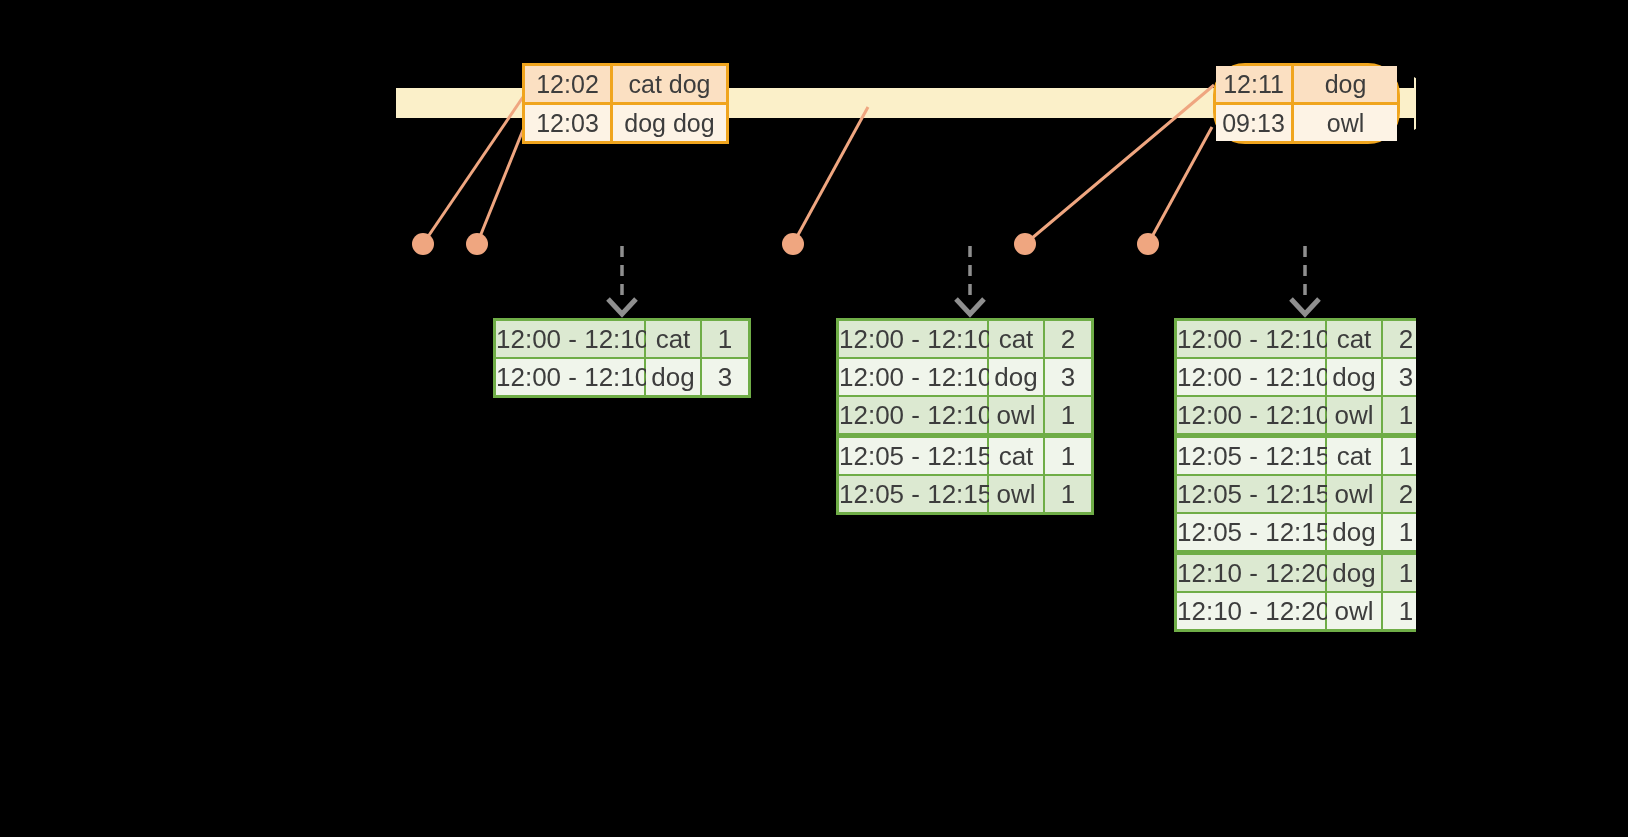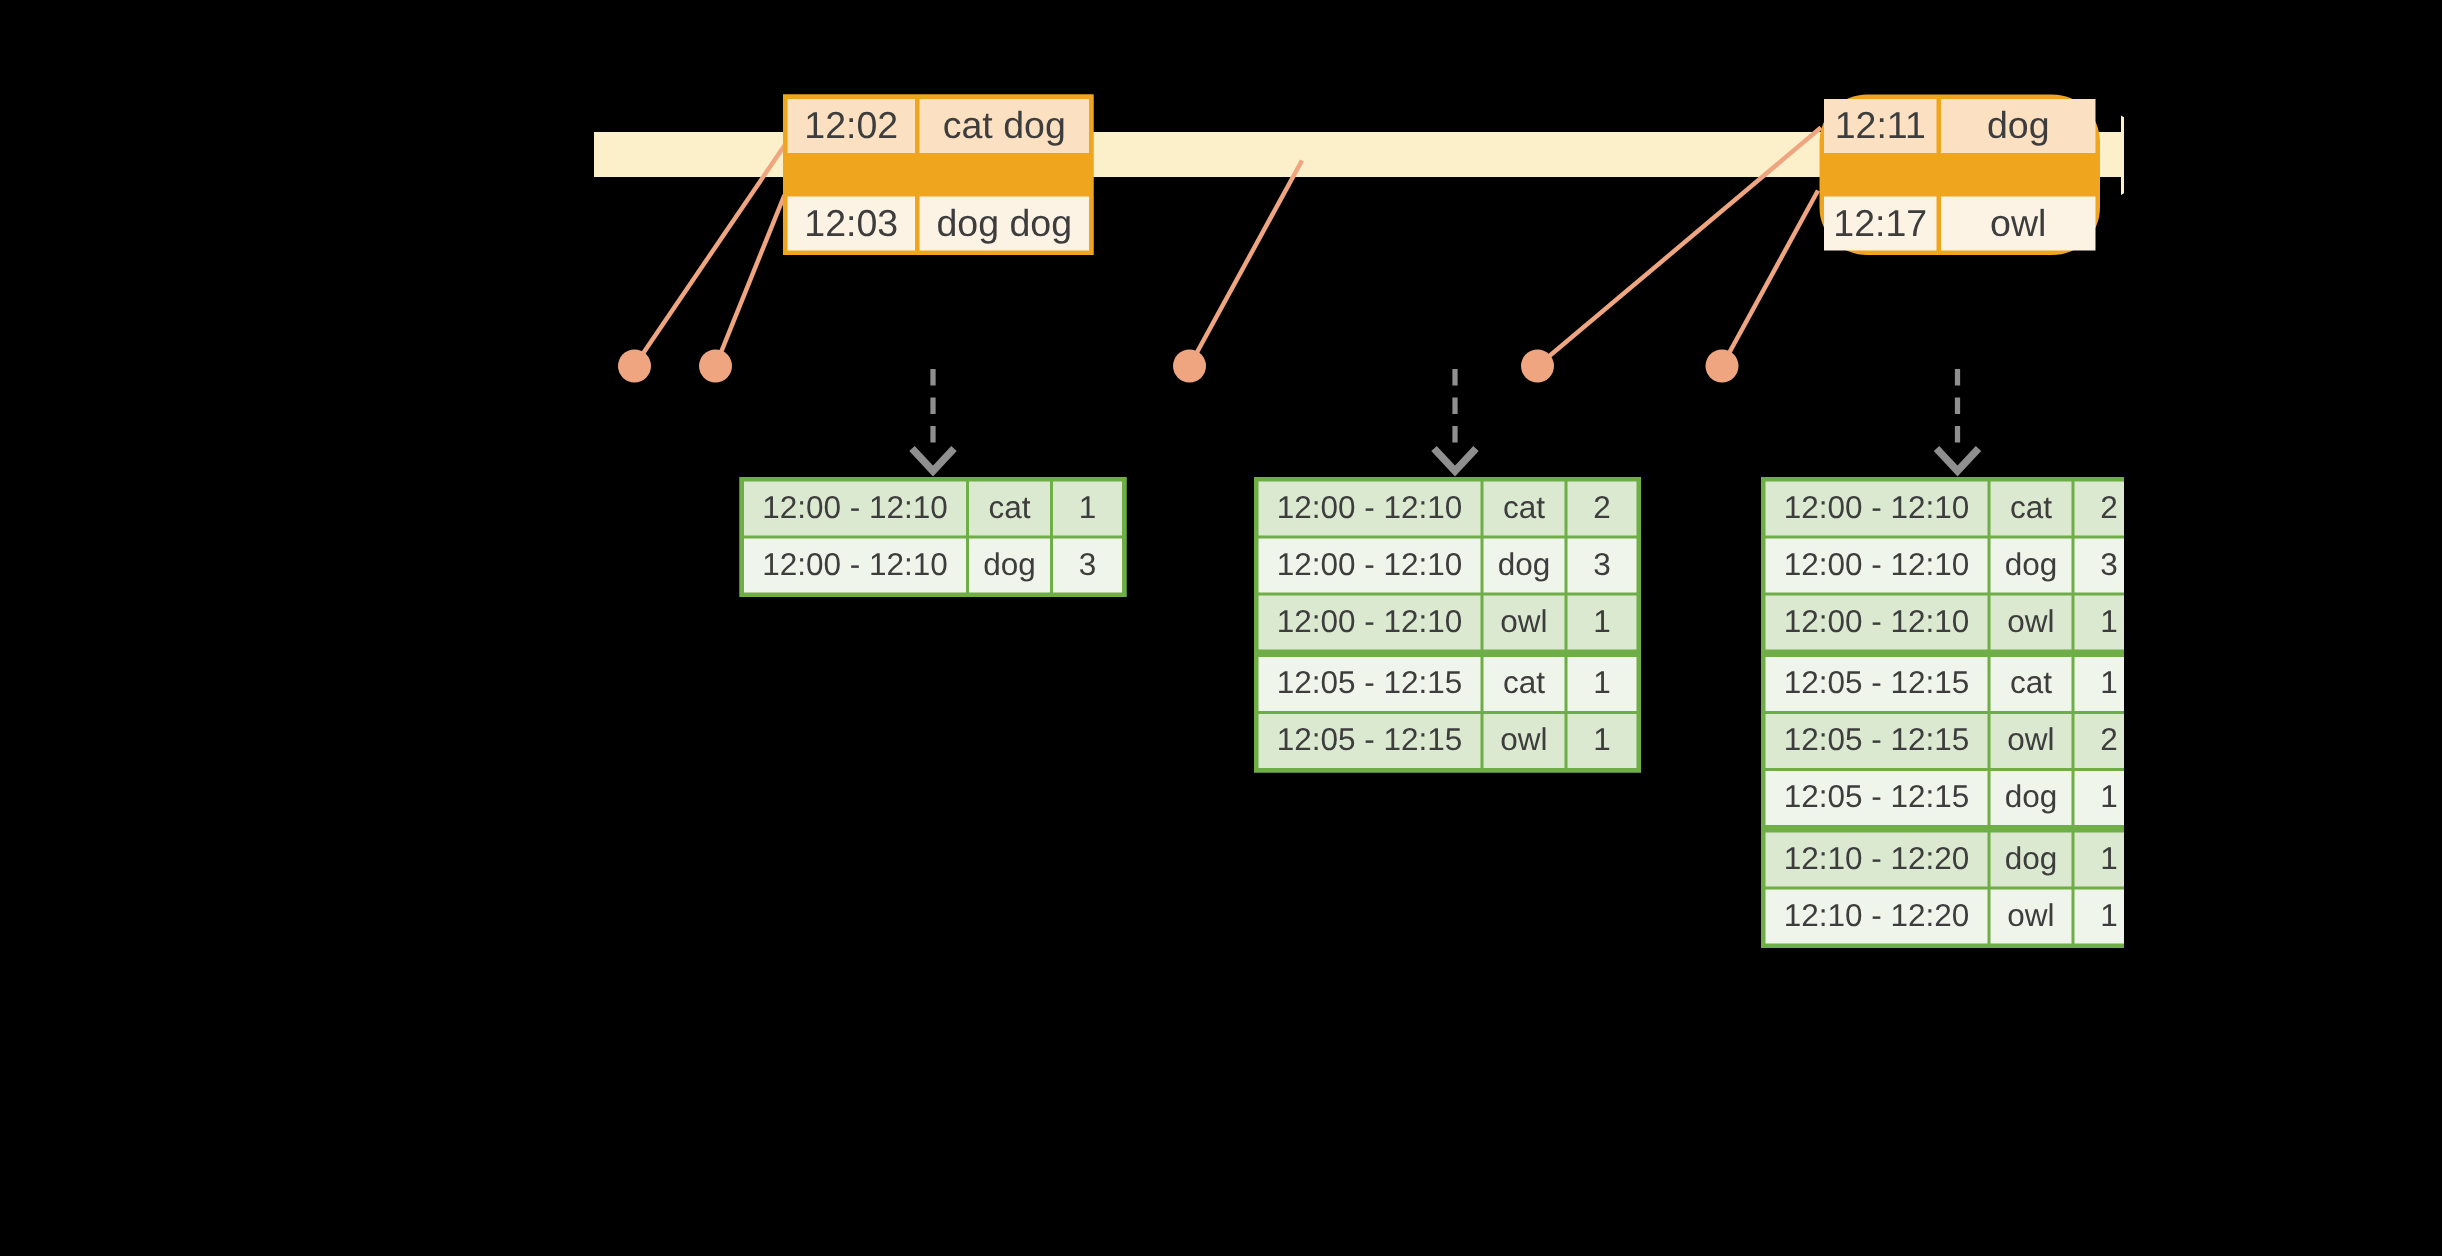--- a/index.html
+++ b/index.html
@@ -13,28 +13,28 @@
     overflow:hidden; font-family:"Liberation Sans", sans-serif; color:var(--ink);
   }
   #overlay{position:absolute; left:0; top:0; width:1628px; height:837px;}
 
   
   .ebox{position:absolute; background:var(--amber); border:3px solid var(--amber);
         display:flex; flex-direction:column; gap:3px;}
   .erow{display:flex; gap:3px;}
   .ecell{height:36px; line-height:36px; text-align:center; background:var(--peach);
          font-size:25px; color:var(--ink); white-space:nowrap;}
-  .erow.alt .ecell{background:var(--cream);margin-top:26px;}
+  .erow.alt .ecell{background:var(--cream);}
 
   
   .rtable{position:absolute; top:318px; background:var(--green); border:3px solid var(--green);
           display:flex; flex-direction:column; gap:2px;}
   .rrow{display:flex; gap:2px;}
   .rrow.group-start{margin-top:3px;}
-  .rcell{height:36px; line-height:36px; text-align:center; font-size:21px;
+  .rcell{height:36px; line-height:36px; text-align:center; font-size:26px;
          color:var(--ink); background:var(--light_cell); white-space:nowrap;}
   .rrow:nth-child(odd) .rcell{background:var(--green_cell);}
   .cwin{width:148px} .cword{width:54px} .ccount{width:46px}
 </style>
 </head>
 <body>
 
 <div id="canvas">
 
   <svg id="overlay" viewBox="0 0 1628 837">
@@ -77,21 +77,21 @@
     </div>
   </div>
 
 
   <div class="ebox" style="left:1213px;top:63px;border-radius:32px;">
     <div class="erow">
       <div class="ecell" style="width:75px">12:11</div>
       <div class="ecell" style="width:103px">dog</div>
     </div>
     <div class="erow alt">
-      <div class="ecell" style="width:75px">12:17</div>
+      <div class="ecell" style="width:75px">09:13</div>
       <div class="ecell" style="width:103px">owl</div>
     </div>
   </div>
 
   <div class="rtable" style="left:493px;">
     <div class="rrow">
       <div class="rcell cwin">12:00 - 12:10</div>
       <div class="rcell cword">cat</div>
       <div class="rcell ccount">1</div>
     </div>

